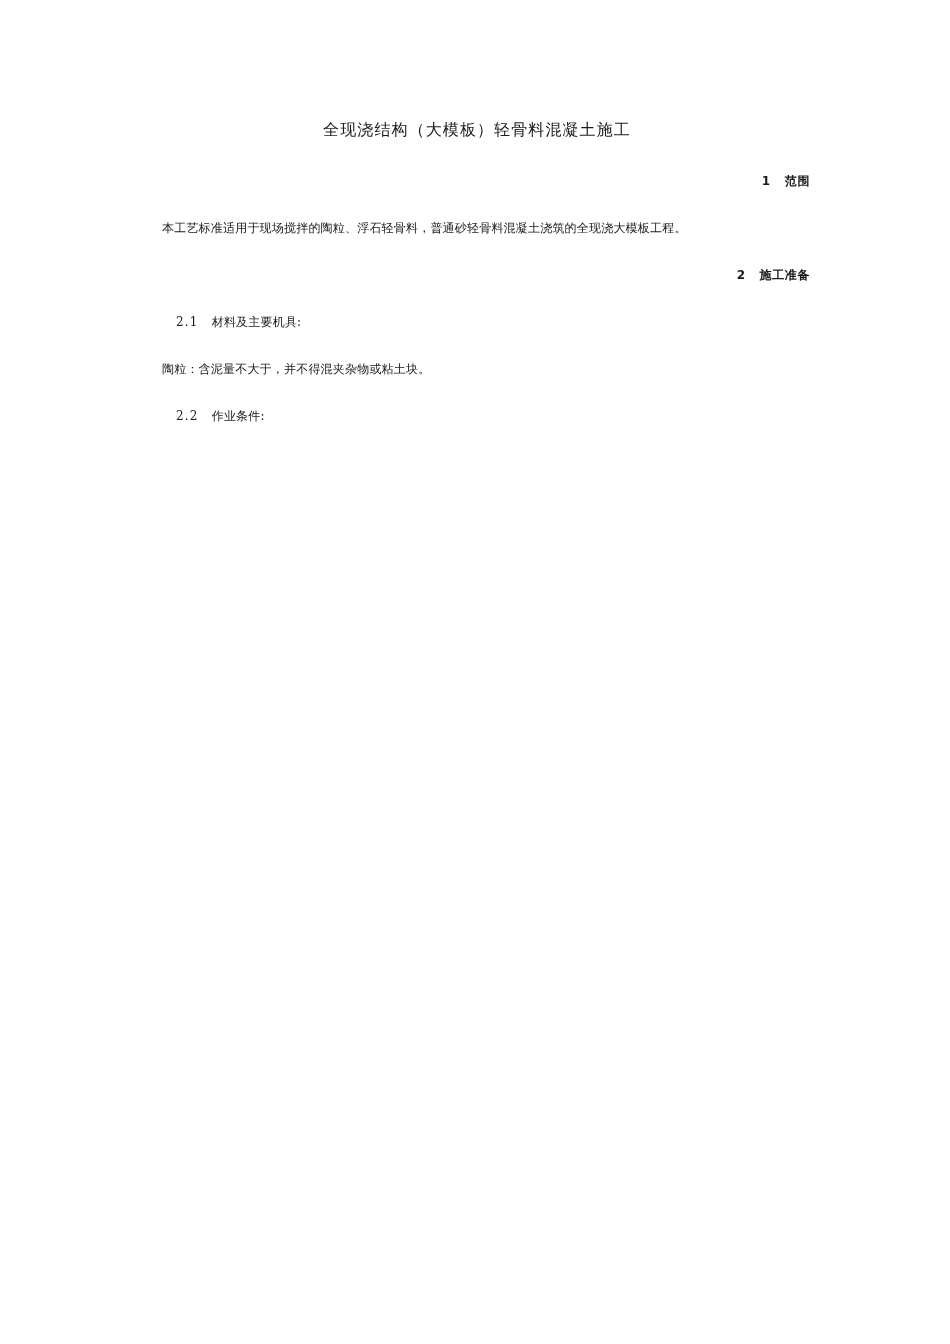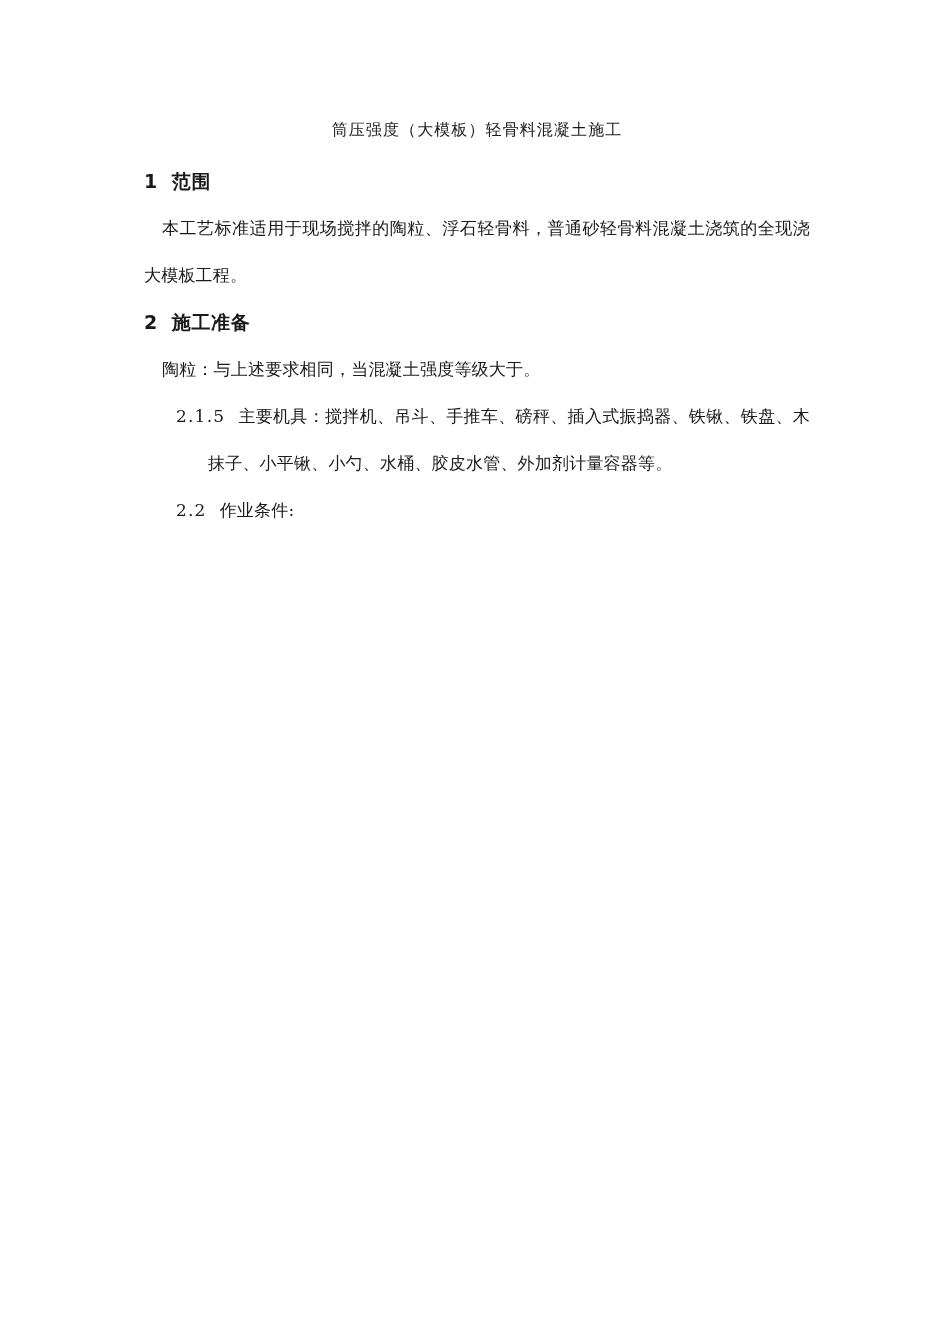--- a/index.html
+++ b/index.html
@@ -32,21 +32,21 @@
     left: 144px;
     top: 108px;
     width: 666px;
   }
 
   
   .doc-title,
   .heading,
   .subitem,
   .para {
-    font-size: 17px;
+    font-size: 12px;
     line-height: 47px;
     letter-spacing: 0.2px;
     text-align: justify;
     text-justify: inter-ideograph;
     word-break: break-all;
     margin: 0;
     color: #1a1a1a;
   }
 
   
@@ -55,24 +55,24 @@
     font-size: 16px;
     line-height: 44px;
     letter-spacing: 1.1px;
     margin-bottom: 6px;
   }
 
   
   .heading {
     font-family: "DejaVu Sans", "Liberation Sans", sans-serif;
     font-weight: bold;
-    font-size: 19px;
+    font-size: 12px;
     line-height: 47px;
     letter-spacing: 0.6px;
-    text-align: left;
+    text-align: right;
     white-space: nowrap;
   }
   .heading .num {
     font-family: "DejaVu Sans", "Liberation Sans", sans-serif;
     margin-right: 14px;
   }
 
   
   .subitem {
     padding-left: 32px;
@@ -94,35 +94,35 @@
     line-height: 0;
     vertical-align: -0.22em;
   }
 </style>
 </head>
 <body>
 
 <div class="page">
   <div class="content">
 
-    <p class="doc-title">筒压强度（大模板）轻骨料混凝土施工</p>
+    <p class="doc-title">全现浇结构（大模板）轻骨料混凝土施工</p>
 
     <p class="heading"><span class="num">1</span><span>范围</span></p>
 
     <p class="para">本工艺标准适用于现场搅拌的陶粒、浮石轻骨料，普通砂轻骨料混凝土浇筑的全现浇大模板工程。</p>
 
     <p class="heading"><span class="num">2</span><span>施工准备</span></p>
 
+    <p class="subitem"><span class="num">2.1</span><span>材料及主要机具:</span></p>
 
 
 
-    <p class="para">陶粒：与上述要求相同，当混凝土强度等级大于。</p>
+    <p class="para">陶粒：含泥量不大于，并不得混夹杂物或粘土块。</p>
 
 
 
 
-    <p class="subitem"><span class="num">2.1.5</span><span>主要机具：搅拌机、吊斗、手推车、磅秤、插入式振捣器、铁锹、铁盘、木抹子、小平锹、小勺、水桶、胶皮水管、外加剂计量容器等。</span></p>
 
     <p class="subitem"><span class="num">2.2</span><span>作业条件:</span></p>
 
 
   </div>
 </div>
 
 </body></html>

